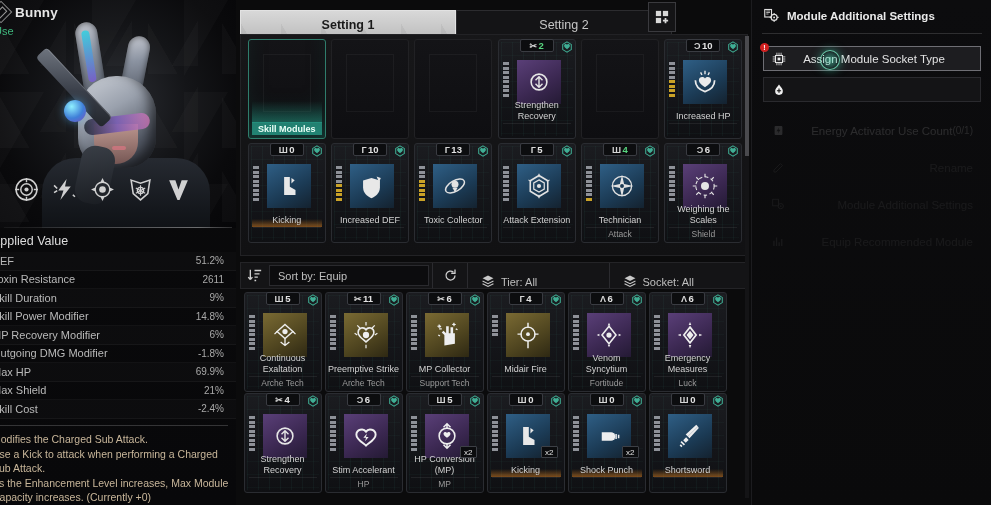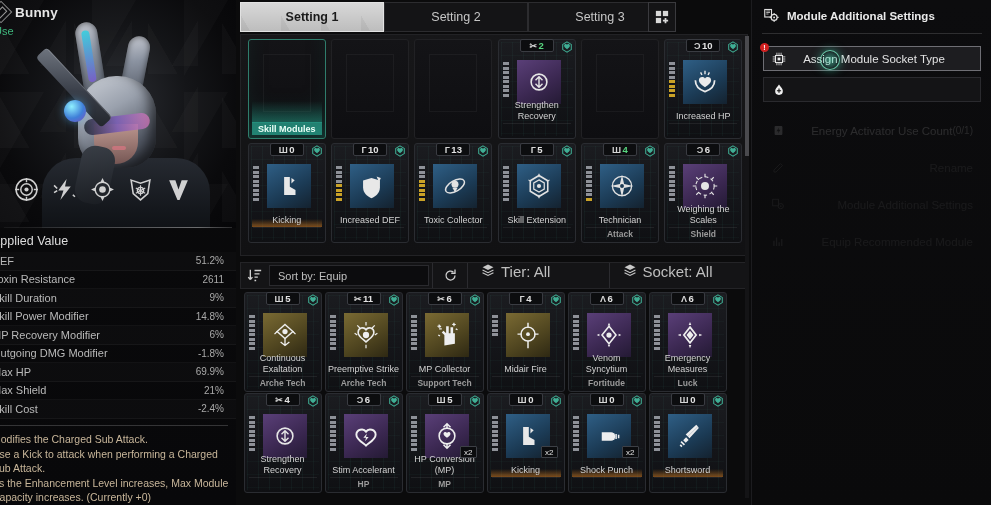--- a/index.html
+++ b/index.html
@@ -108,21 +108,21 @@
   .stat-name { font-size:11px; color:#b9b9b9; margin-left:-8px; white-space:nowrap; }
   .stat-val { font-size:10px; color:#a9a9a9; }
 
   .desc-sep { position:absolute; left:0; top:425px; width:228px; height:1px; background: rgba(255,255,255,.18); }
   .desc-block { position:absolute; left:-8px; top:432px; width:238px; }
   .desc-line { font-size:10.5px; line-height:14.6px; color:#c8b69a; white-space:nowrap; }
 
   
   .center { position:absolute; left:236px; top:0; width:515px; height:505px; background:#0b0b0c; }
 
-  .tabbar { position:absolute; left:4px; top:2px; width:432px; height:30px; display:flex; }
+  .tabbar { position:absolute; left:4px; top:10px; width:432px; height:30px; display:flex; }
   .tab {
     flex:1; height:30px; display:flex; align-items:center; justify-content:center;
     font-size:12.5px; color:#c6c6c6; cursor:pointer;
     background: #141416; border:1px solid #2c2c2f;
   }
   .tab.active {
     color:#1a1a1a; font-weight:bold;
     background: linear-gradient(180deg,#d8d8d8,#bdbdbd);
     border:1px solid #e2e2e2;
     clip-path: polygon(0 0, 100% 0, 100% 100%, 0 100%);
@@ -192,21 +192,20 @@
   .th-gold { background: linear-gradient(150deg,#7a6a33 0%, #4e441f 60%, #2e2813 100%); }
   .mod-name {
     position:absolute; left:2px; right:2px; bottom:17px; text-align:center;
     font-size:9px; line-height:10.5px; color:#d2d2d2; z-index:3;
   }
   .mod-foot {
     position:absolute; left:4px; right:4px; bottom:3px; height:12px;
     display:flex; align-items:center; justify-content:center;
     font-size:8.5px; color:#9a9a9a; z-index:3;
     border-top:1px solid rgba(255,255,255,.07);
-    font-weight:bold;
   }
   .qty {
     position:absolute; right:6px; top:52px; min-width:15px; height:12px; padding:0 3px;
     background:#0b0c0e; border:1px solid #3d4046; border-radius:1px;
     font-size:8px; color:#e0e0e0; display:flex; align-items:center; justify-content:center; z-index:5;
   }
   .glowbar-orange { position:absolute; left:3px; right:3px; bottom:15px; height:8px;
     background: linear-gradient(180deg, rgba(214,126,34,.0), rgba(214,126,34,.55)); z-index:1;}
   .glowbar-teal { position:absolute; left:3px; right:3px; bottom:15px; height:22px;
     background: linear-gradient(180deg, rgba(35,150,130,.0), rgba(35,150,130,.5)); z-index:1;}
@@ -221,22 +220,22 @@
     position:absolute; left:4px; top:262px; width:508px; height:27px;
     background:#141416; border:1px solid #242427; display:flex; align-items:center;
   }
   .tb-sortdir { width:26px; height:25px; display:flex; align-items:center; justify-content:center; cursor:pointer;}
   .tb-sortby {
     width:160px; height:21px; margin-left:2px; background:#0c0c0e; border:1px solid #2a2a2e;
     display:flex; align-items:center; padding-left:8px; font-size:11px; color:#bfbfbf; cursor:pointer;
   }
   .tb-div { width:1px; height:25px; background:#2b2b2f; margin:0 3px; }
   .tb-refresh { width:28px; height:25px; display:flex; align-items:center; justify-content:center; cursor:pointer;}
-  .tb-filter { flex:1; height:25px; display:flex; align-items:flex-start; gap:6px; padding-left:10px;
-    font-size:15px; color:#bfbfbf; cursor:pointer; }
+  .tb-filter { flex:1; height:25px; display:flex; align-items:flex-end; gap:6px; padding-left:10px;
+    font-size:11px; color:#bfbfbf; cursor:pointer; }
 
   .inv-area { position:absolute; left:4px; top:292px; width:508px; height:213px; overflow:hidden; }
   .inv-grid { position:absolute; left:2px; top:0; display:grid; grid-template-columns: repeat(6, 81px); gap:0 0; width:520px; }
   .inv-cell { width:81px; height:101px; display:flex; justify-content:center; }
 
   .scrollbar {
     position:absolute; left:745px; top:36px; width:4px; height:462px; background:#141416;
   }
   .scroll-thumb { position:absolute; left:0; top:0; width:4px; height:120px; background:#4a4a4e; }
 
@@ -399,23 +398,20 @@
   <div class="center">
 
     <div class="tabbar">
         <div class="tab active" style="position: relative;">
           <span class="tri"></span>
           <span style="position:relative">Setting 1</span>
         </div>
         <div class="tab" style="position: relative;">
           <span style="position:relative">Setting 2</span>
         </div>
-        <div class="tab" style="position: relative;">
-          <span style="position:relative">Setting 3</span>
-        </div>
       </div>
     <div class="tab-add">
       <svg viewBox="0 0 16 16" width="14" height="14">
           <rect x="1" y="1" width="6" height="6" fill="#d8d8d8"></rect>
           <rect x="9" y="1" width="6" height="6" fill="#d8d8d8"></rect>
           <rect x="1" y="9" width="6" height="6" fill="#d8d8d8"></rect>
           <path d="M12 9v6M9 12h6" stroke="#d8d8d8" stroke-width="2"></path>
         </svg>
     </div>
 
@@ -628,21 +624,21 @@
                 <div class="lvl-bar lit"></div>
               </div>
               <div class="mod-thumb th-blue">
                 <svg viewBox="0 0 32 32" width="28" height="28">
                   <path d="M16 4l10 6v12l-10 6-10-6V10z" fill="none" stroke="#e2e2e2" stroke-width="1.8"></path>
                   <path d="M16 9l6 3.5v7L16 23l-6-3.5v-7z" fill="none" stroke="#e2e2e2" stroke-width="1.4"></path>
                   <circle cx="16" cy="16" r="2.4" fill="#e2e2e2"></circle>
                   <path d="M16 2v4M16 26v4M4 9l3 2M28 9l-3 2" stroke="#e2e2e2" stroke-width="1.3"></path>
                 </svg>
               </div>
-              <div class="mod-name">Skill Extension</div>
+              <div class="mod-name">Attack Extension</div>
               <div class="mod-foot"></div>
             </div>
           </div>
           <div style="display: flex; justify-content: center;">
             <div class="mod-card">
               <div class="circuit"></div>
               <div class="cap-badge">
                 <span class="cap-sym">Ш</span>
                 <span class="cap-num green">4</span>
               </div>

